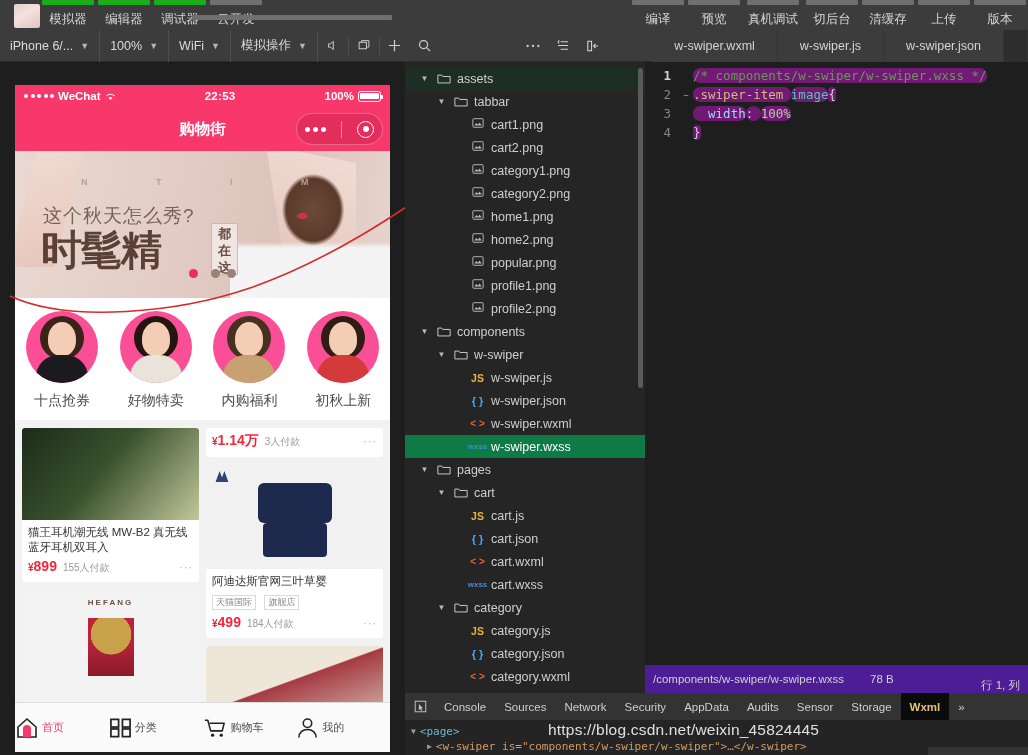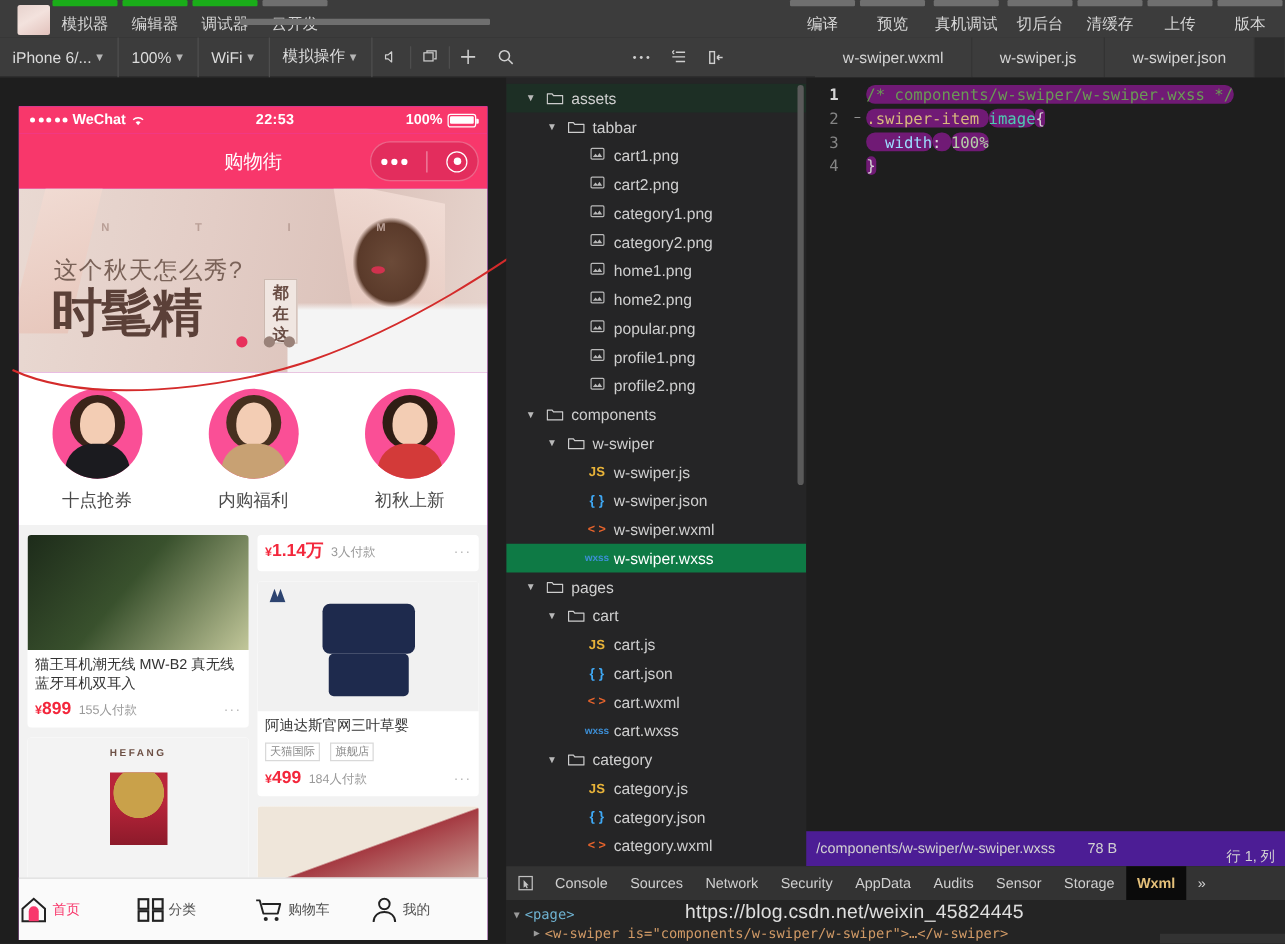--- a/index.html
+++ b/index.html
@@ -36,21 +36,21 @@
   .tool-spacer { flex: 1 1 auto; }
   .topbar-right { display: flex; align-items: flex-end; }
 
   
   .toolbar2 {
     position: absolute; left: 0; top: 30px; width: 1028px; height: 32px;
     background: #3c3c3c; display: flex; align-items: center;
     border-bottom: 1px solid #2a2a2a;
   }
   .sel {
-    height: 32px; display: flex; align-items: center; gap: 2px;
+    height: 32px; display: flex; align-items: center; gap: 7px;
     padding: 0 10px; color: #dcdcdc; font-size: 12.5px;
     border-right: 1px solid #4e4e4e; white-space: nowrap; text-align: center;
   }
   .sel:first-child { border-left: none; }
   .caret { font-size: 9px; color: #b5b5b5; }
   .ticon {
     width: 30px; height: 32px; display: flex; align-items: center;
     justify-content: center; color: #cfcfcf;
   }
   .divline { width: 1px; height: 18px; background: #4e4e4e; }
@@ -90,21 +90,21 @@
   .batt::after {
     content:""; position:absolute; right:-3.4px; top:3px; width:2px; height:4px;
     background:#fff; border-radius:0 1px 1px 0;
   }
   .batt i { display:block; width:100%; height:100%; background:#fff; border-radius:1px; }
 
   .navbar {
     height: 44px; background: #f8376b; color: #fff; position: relative;
     display: flex; align-items: center; justify-content: center;
   }
-  .navbar .title { font-size: 15.5px; font-weight: normal; }
+  .navbar .title { font-size: 15.5px; font-weight: bold; }
   .capsule {
     position: absolute; right: 7px; top: 50%; transform: translateY(-50%);
     width: 87px; height: 32px; border-radius: 16px;
     background: rgba(190,30,70,.35); border: .5px solid rgba(255,255,255,.28);
     display: flex; align-items: center; justify-content: space-around;
   }
   .capsule .cdots { display: flex; gap: 3px; }
   .capsule .cdots i { width: 5px; height: 5px; border-radius: 50%; background: #fff; display:block; }
   .capsule .vline { width: 1px; height: 17px; background: rgba(255,255,255,.45); }
   .capsule .circ {
@@ -498,20 +498,28 @@
       </div>
 
       <div class="cats">
         <div class="cat">
           <div class="circle">
             <div class="hair" style="background:#3a241a"></div>
             <div class="head"></div>
             <div class="body" style="background:#1b1b1f"></div>
           </div>
           <div class="label">十点抢券</div>
+        </div>
+        <div class="cat">
+          <div class="circle">
+            <div class="hair" style="background:#241510"></div>
+            <div class="head"></div>
+            <div class="body" style="background:#e9e3da"></div>
+          </div>
+          <div class="label">好物特卖</div>
         </div>
         <div class="cat">
           <div class="circle">
             <div class="hair" style="background:#46301f"></div>
             <div class="head"></div>
             <div class="body" style="background:#c8a173"></div>
           </div>
           <div class="label">内购福利</div>
         </div>
         <div class="cat">

